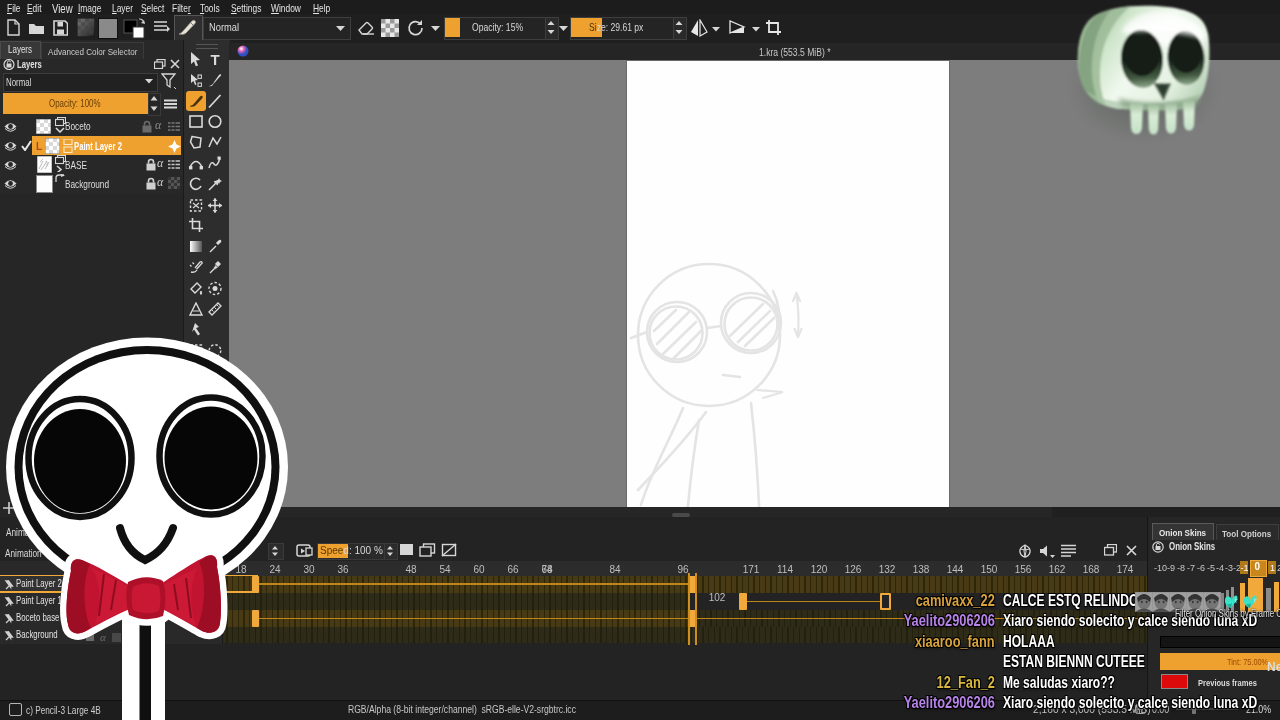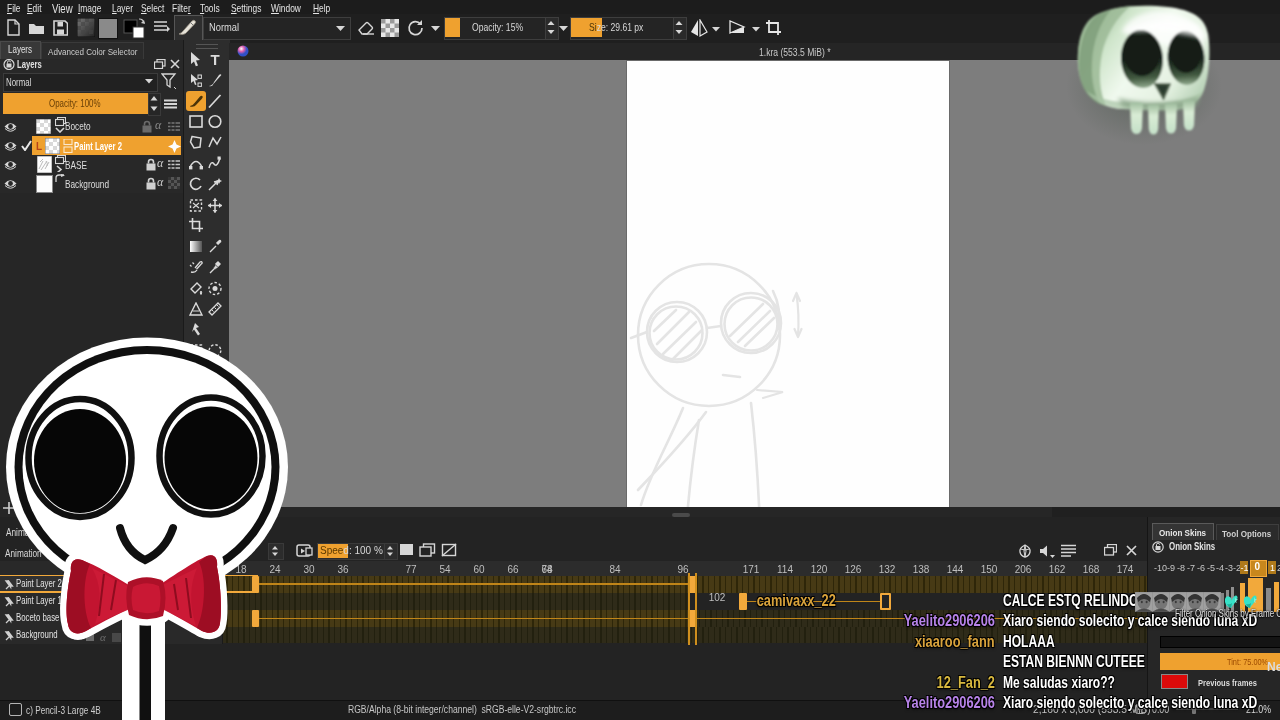--- a/index.html
+++ b/index.html
@@ -507,39 +507,39 @@
     </svg>
 <svg class="a" style="left:1126px;top:545px;" width="11" height="11" viewBox="0 0 11 11">
       <path d="M1,1 l9,9 M10,1 l-9,9" stroke="#d6d6d6" stroke-width="1.7"></path>
     </svg>
 <div class="a" style="left:222px;top:561px;width:925px;height:15px;background:#2c2c2c;border-bottom:1px solid #191919;"></div>
 <div class="a" style="left:227.0px;top:563.5px;width:28px;text-align:center;font-size:10px;color:#bfbfbf;">18</div>
 <div class="a" style="left:261.0px;top:563.5px;width:28px;text-align:center;font-size:10px;color:#bfbfbf;">24</div>
 <div class="a" style="left:295.0px;top:563.5px;width:28px;text-align:center;font-size:10px;color:#bfbfbf;">30</div>
 <div class="a" style="left:329.0px;top:563.5px;width:28px;text-align:center;font-size:10px;color:#bfbfbf;">36</div>
 <div class="a" style="left:363.0px;top:593px;width:28px;text-align:right;font-size:10px;color:#bfbfbf;">42</div>
-<div class="a" style="left:397.0px;top:563.5px;width:28px;text-align:center;font-size:10px;color:#bfbfbf;">77</div>
+<div class="a" style="left:397.0px;top:563.5px;width:28px;text-align:center;font-size:10px;color:#bfbfbf;">48</div>
 <div class="a" style="left:431.0px;top:563.5px;width:28px;text-align:center;font-size:10px;color:#bfbfbf;">54</div>
 <div class="a" style="left:465.0px;top:563.5px;width:28px;text-align:center;font-size:10px;color:#bfbfbf;">60</div>
 <div class="a" style="left:499.0px;top:563.5px;width:28px;text-align:center;font-size:10px;color:#bfbfbf;">66</div>
 <div class="a" style="left:533.0px;top:563.5px;width:28px;text-align:center;font-size:10px;color:#bfbfbf;">64</div>
 <div class="a" style="left:533px;top:563.5px;width:28px;text-align:center;font-size:10px;color:#bfbfbf;">78</div>
 <div class="a" style="left:601.0px;top:563.5px;width:28px;text-align:center;font-size:10px;color:#bfbfbf;">84</div>
 <div class="a" style="left:635.0px;top:563.5px;width:28px;text-align:center;font-size:14px;color:#bfbfbf;margin-top:48px;">90</div>
 <div class="a" style="left:669.0px;top:563.5px;width:28px;text-align:center;font-size:10px;color:#bfbfbf;">96</div>
 <div class="a" style="left:703.0px;top:592px;width:28px;text-align:center;font-size:10px;color:#bfbfbf;">102</div>
 <div class="a" style="left:737.0px;top:563.5px;width:28px;text-align:center;font-size:10px;color:#bfbfbf;">171</div>
 <div class="a" style="left:771.0px;top:563.5px;width:28px;text-align:center;font-size:10px;color:#bfbfbf;">114</div>
 <div class="a" style="left:805.0px;top:563.5px;width:28px;text-align:center;font-size:10px;color:#bfbfbf;">120</div>
 <div class="a" style="left:839.0px;top:563.5px;width:28px;text-align:center;font-size:10px;color:#bfbfbf;">126</div>
 <div class="a" style="left:873.0px;top:563.5px;width:28px;text-align:center;font-size:10px;color:#bfbfbf;">132</div>
 <div class="a" style="left:907.0px;top:563.5px;width:28px;text-align:center;font-size:10px;color:#bfbfbf;">138</div>
 <div class="a" style="left:941.0px;top:563.5px;width:28px;text-align:center;font-size:10px;color:#bfbfbf;">144</div>
 <div class="a" style="left:975.0px;top:563.5px;width:28px;text-align:center;font-size:10px;color:#bfbfbf;">150</div>
-<div class="a" style="left:1009.0px;top:563.5px;width:28px;text-align:center;font-size:10px;color:#bfbfbf;">206</div>
+<div class="a" style="left:1009.0px;top:563.5px;width:28px;text-align:center;font-size:10px;color:#bfbfbf;">156</div>
 <div class="a" style="left:1043.0px;top:563.5px;width:28px;text-align:center;font-size:10px;color:#bfbfbf;">162</div>
 <div class="a" style="left:1077.0px;top:563.5px;width:28px;text-align:center;font-size:10px;color:#bfbfbf;">168</div>
 <div class="a" style="left:1111.0px;top:563.5px;width:28px;text-align:center;font-size:10px;color:#bfbfbf;">174</div>
 <div class="a" style="left:222px;top:576px;width:925px;height:17px;background:repeating-linear-gradient(90deg,#473a15 0px,#473a15 4.4px,#2e2609 4.4px,#2e2609 5.667px);"></div>
 <div class="a" style="left:222px;top:593px;width:467px;height:17px;background:repeating-linear-gradient(90deg,#2f2b19 0px,#2f2b19 4.4px,#22200f 4.4px,#22200f 5.667px);"></div>
 <div class="a" style="left:222px;top:610px;width:467px;height:17px;background:repeating-linear-gradient(90deg,#473a15 0px,#473a15 4.4px,#2e2609 4.4px,#2e2609 5.667px);"></div>
 <div class="a" style="left:689px;top:610px;width:458px;height:17px;background:repeating-linear-gradient(90deg,#2f2b19 0px,#2f2b19 4.4px,#22200f 4.4px,#22200f 5.667px);"></div>
 <div class="a" style="left:222px;top:627px;width:925px;height:16px;background:repeating-linear-gradient(90deg,#2f2b19 0px,#2f2b19 4.4px,#22200f 4.4px,#22200f 5.667px);"></div>
 <div class="a" style="left:259px;top:583.4px;width:430px;height:1.2px;background:#c08518;"></div>
 <div class="a" style="left:259px;top:617.8px;width:888px;height:1.2px;background:#c08518;"></div>
@@ -731,21 +731,21 @@
 <path d="M104,574 L99,616 M116,580 L111,610" stroke="#8e0c1f" stroke-width="2" fill="none"></path>
 <path d="M152,590 C177,573 197,560 207,556 C215,553 218,559 217,567 C221,586 222,612 220,623 C219,632 211,635 202,631 C186,622 166,610 150,603 Z" fill="#c21430"></path>
 <path d="M207,556 C215,553 218,559 217,567 C221,586 222,612 220,623 C219,632 211,635 202,631 L197,628 C206,608 206,576 199,562 Z" fill="#9d0d23"></path>
 <path d="M152,590 L197,568 C190,584 189,604 196,626 L150,603 Z" fill="#d51f3c" opacity="0.5"></path>
 <path d="M186,578 L191,618 M174,584 L178,610" stroke="#8e0c1f" stroke-width="2" fill="none"></path>
 <path d="M128,582 Q124,598 129,615 Q146,623 163,616 Q168,598 163,581 Q146,573 128,582 Z" fill="#ad1028"></path>
 <path d="M133,587 Q130,598 133,610 Q146,616 159,611 Q162,598 159,586 Q146,580 133,587 Z" fill="#c91834"></path>
 </g>
 </g>
     </svg>
-<div class="a tx" style="left:0;top:591px;width:836px;text-align:right;font-size:16px;font-weight:bold;line-height:19px;color:#d9a33c;"><span class="ol" style="display:inline-block;transform:scaleX(0.8);transform-origin:100% 50%;">camivaxx_22</span></div>
+<div class="a tx" style="left:0;top:591px;width:995px;text-align:right;font-size:16px;font-weight:bold;line-height:19px;color:#d9a33c;"><span class="ol" style="display:inline-block;transform:scaleX(0.8);transform-origin:100% 50%;">camivaxx_22</span></div>
 <div class="a tx" style="left:1003px;top:591px;font-size:16px;font-weight:bold;line-height:19px;color:#fff;"><span class="ol" style="display:inline-block;transform:scaleX(0.754);transform-origin:0 50%;">CALCE ESTQ RELINDO</span></div>
 <div class="a tx" style="left:0;top:611px;width:995px;text-align:right;font-size:16px;font-weight:bold;line-height:19px;color:#b783e8;"><span class="ol" style="display:inline-block;transform:scaleX(0.8);transform-origin:100% 50%;">Yaelito2906206</span></div>
 <div class="a tx" style="left:1003px;top:611px;font-size:16px;font-weight:bold;line-height:19px;color:#fff;"><span class="ol" style="display:inline-block;transform:scaleX(0.754);transform-origin:0 50%;">Xiaro siendo solecito y calce siendo luna xD</span></div>
 <div class="a tx" style="left:0;top:631.5px;width:995px;text-align:right;font-size:16px;font-weight:bold;line-height:19px;color:#d9a33c;"><span class="ol" style="display:inline-block;transform:scaleX(0.8);transform-origin:100% 50%;">xiaaroo_fann</span></div>
 <div class="a tx" style="left:1003px;top:631.5px;font-size:16px;font-weight:bold;line-height:19px;color:#fff;"><span class="ol" style="display:inline-block;transform:scaleX(0.754);transform-origin:0 50%;">HOLAAA</span></div>
 <div class="a tx" style="left:1003px;top:652px;font-size:16px;font-weight:bold;line-height:19px;color:#fff;"><span class="ol" style="display:inline-block;transform:scaleX(0.754);transform-origin:0 50%;">ESTAN BIENNN CUTEEE</span></div>
 <div class="a tx" style="left:0;top:672.5px;width:995px;text-align:right;font-size:16px;font-weight:bold;line-height:19px;color:#d8b83f;"><span class="ol" style="display:inline-block;transform:scaleX(0.8);transform-origin:100% 50%;">12_Fan_2</span></div>
 <div class="a tx" style="left:1003px;top:672.5px;font-size:16px;font-weight:bold;line-height:19px;color:#fff;"><span class="ol" style="display:inline-block;transform:scaleX(0.754);transform-origin:0 50%;">Me saludas xiaro??</span></div>
 <div class="a tx" style="left:0;top:693px;width:995px;text-align:right;font-size:16px;font-weight:bold;line-height:19px;color:#b783e8;"><span class="ol" style="display:inline-block;transform:scaleX(0.8);transform-origin:100% 50%;">Yaelito2906206</span></div>
 <div class="a tx" style="left:1003px;top:693px;font-size:16px;font-weight:bold;line-height:19px;color:#fff;"><span class="ol" style="display:inline-block;transform:scaleX(0.754);transform-origin:0 50%;">Xiaro siendo solecito y calce siendo luna xD</span></div>

